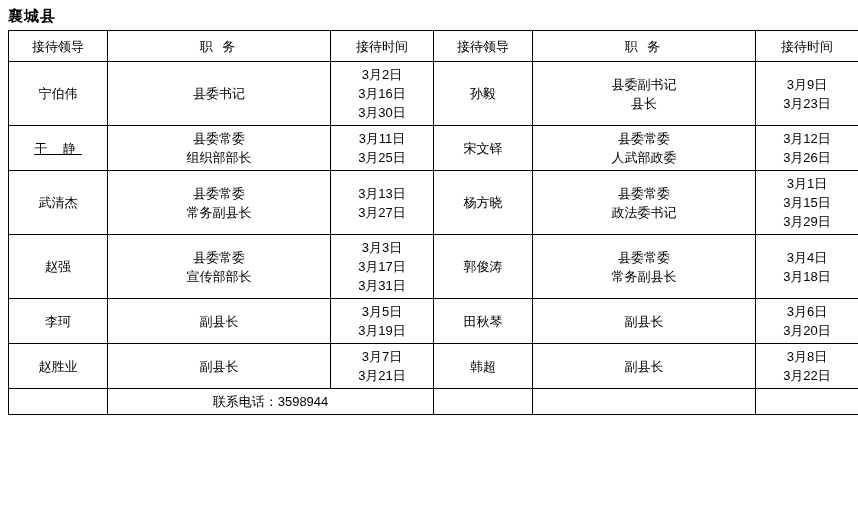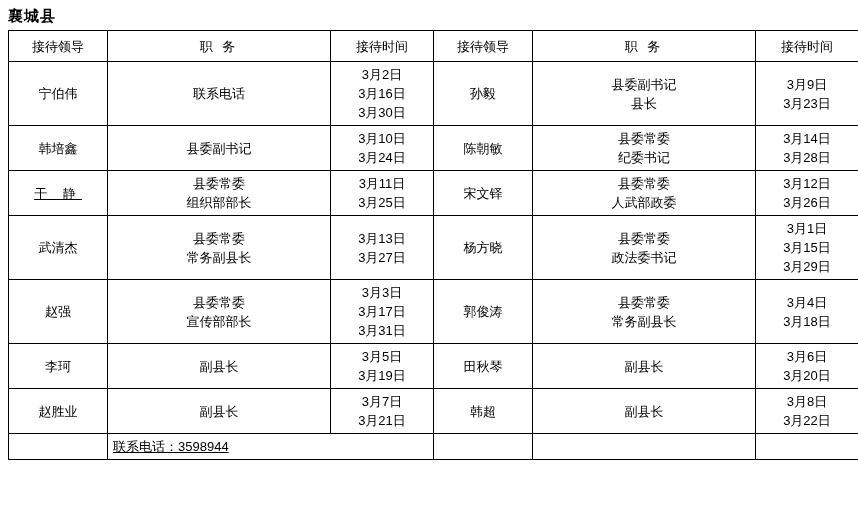--- a/index.html
+++ b/index.html
@@ -49,22 +49,21 @@
     padding: 2px 4px;
   }
   .c-name   { width: 88px;  text-align: center; }
   .c-post   { width: 212px; text-align: center; }
   .c-time   { width: 92px;  text-align: center; margin-top: 16px; }
   .hdr-post { letter-spacing: 3px; }
   .hdr-name { letter-spacing: 0px; }
   .name-sp2 { letter-spacing: 6px; text-decoration: underline; }
   .cell-lines > span { display: block; }
   td.contact-cell {
-    text-align: left;
-    text-decoration: underline;
+    text-align: center;
   }
   .empty { }
 </style>
 </head>
 <body>
 
 <div class="page">
 
   <div class="doc-title">襄城县</div>
 
@@ -78,58 +77,39 @@
         <td class="c-post hdr-post">职  务</td>
         <td class="c-time">接待时间</td>
 
       </tr>
     </thead>
     <tbody>
 
       <tr>
         <td class="c-name">宁伯伟</td>
         <td class="c-post cell-lines">
-          <span>联系电话</span>
+          <span>县委书记</span>
         </td>
         <td class="c-time cell-lines">
           <span>3月2日</span>
           <span>3月16日</span>
           <span>3月30日</span>
         </td>
         <td class="c-name">孙毅</td>
         <td class="c-post cell-lines">
           <span>县委副书记</span>
           <span>县长</span>
         </td>
         <td class="c-time cell-lines">
           <span>3月9日</span>
           <span>3月23日</span>
         </td>
 
       </tr>
 
-      <tr>
-        <td class="c-name">韩培鑫</td>
-        <td class="c-post cell-lines">
-          <span>县委副书记</span>
-        </td>
-        <td class="c-time cell-lines">
-          <span>3月10日</span>
-          <span>3月24日</span>
-        </td>
-        <td class="c-name">陈朝敏</td>
-        <td class="c-post cell-lines">
-          <span>县委常委</span>
-          <span>纪委书记</span>
-        </td>
-        <td class="c-time cell-lines">
-          <span>3月14日</span>
-          <span>3月28日</span>
-        </td>
-      </tr>
 
       <tr>
         <td class="c-name name-sp2">干  静</td>
         <td class="c-post cell-lines">
           <span>县委常委</span>
           <span>组织部部长</span>
         </td>
         <td class="c-time cell-lines">
           <span>3月11日</span>
           <span>3月25日</span>

